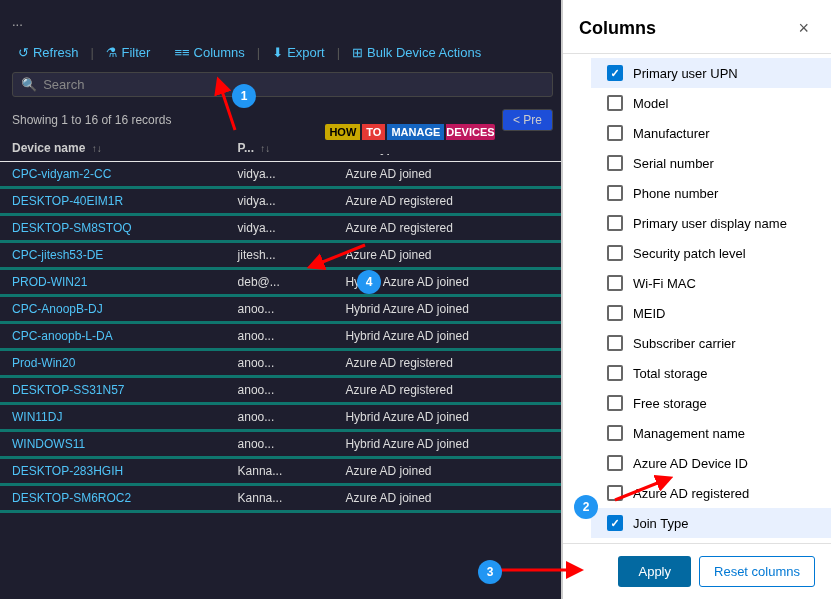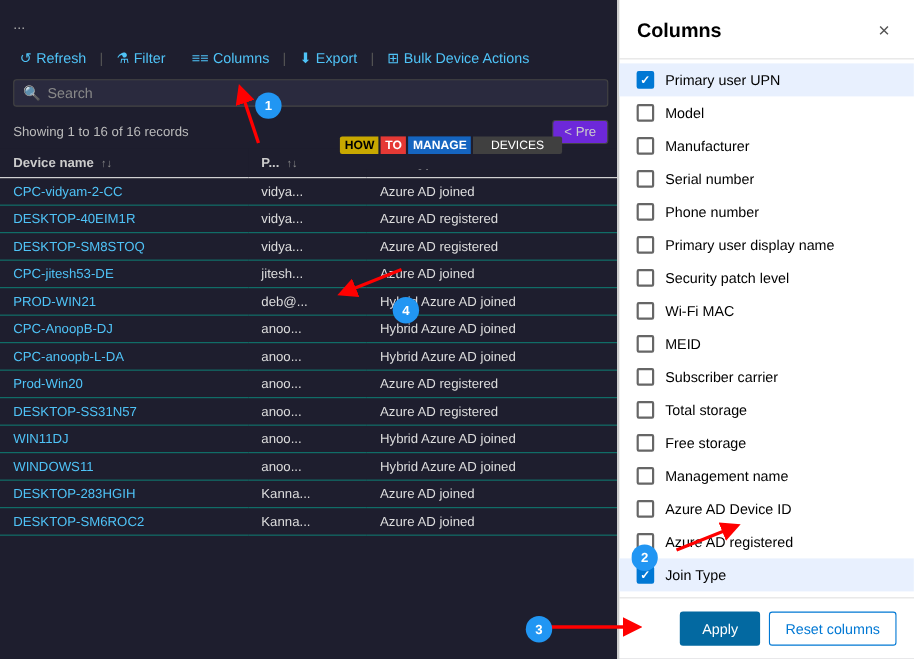--- a/index.html
+++ b/index.html
@@ -117,40 +117,40 @@
       padding: 2px 4px;
     }
     .logo-manage {
       background: #1565c0;
       color: #fff;
       font-weight: bold;
       font-size: 11px;
       padding: 2px 4px;
     }
     .logo-devices {
-      background: #404040;
+      background: #be185d;
       color: #fff;
-      font-weight: normal;
+      font-weight: bold;
       font-size: 11px;
-      padding: 2px 16px;
+      padding: 2px 0;
       border-radius: 0 2px 2px 0;
     }
 
     .records-info {
       padding: 4px 12px;
       color: #bbb;
       font-size: 12px;
       display: flex;
       align-items: center;
       justify-content: space-between;
       flex-shrink: 0;
     }
 
     .prev-btn {
-      background: #6d28d9;
+      background: #1d4ed8;
       border: 1px solid #444;
       color: #ccc;
       padding: 3px 10px;
       border-radius: 3px;
       cursor: pointer;
       font-size: 12px;
     }
 
     .table-container {
       flex: 1;
@@ -174,21 +174,21 @@
       white-space: nowrap;
     }
 
     thead th .sort-arrows {
       color: #888;
       font-size: 10px;
       margin-left: 3px;
     }
 
     tbody tr {
-      border-bottom: 1px solid #0f766e;
+      border-bottom: 3px solid #0f766e;
     }
 
     tbody td {
       padding: 5px 12px;
       font-size: 12px;
       color: #ddd;
       white-space: nowrap;
       overflow: hidden;
       text-overflow: ellipsis;
       max-width: 200px;
@@ -242,20 +242,21 @@
       padding: 4px 0;
     }
 
     .column-item {
       display: flex;
       align-items: center;
       padding: 7px 16px;
       gap: 10px;
       cursor: pointer;
       font-size: 13px;
+      margin-left: 28px;
     }
     .column-item.checked { background: #e8f0fe; }
 
     .col-checkbox {
       width: 16px;
       height: 16px;
       border: 2px solid #666;
       border-radius: 2px;
       display: flex;
       align-items: center;

